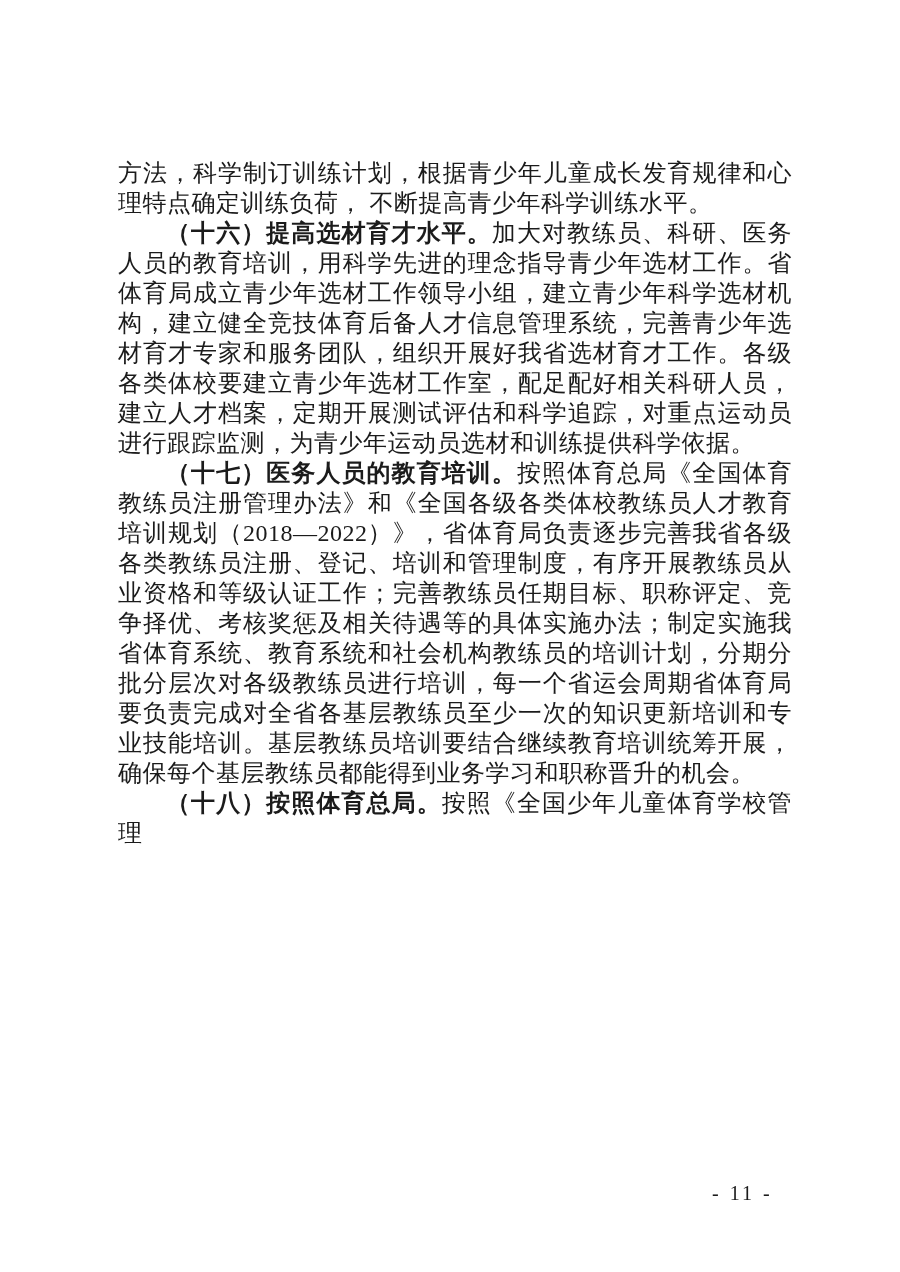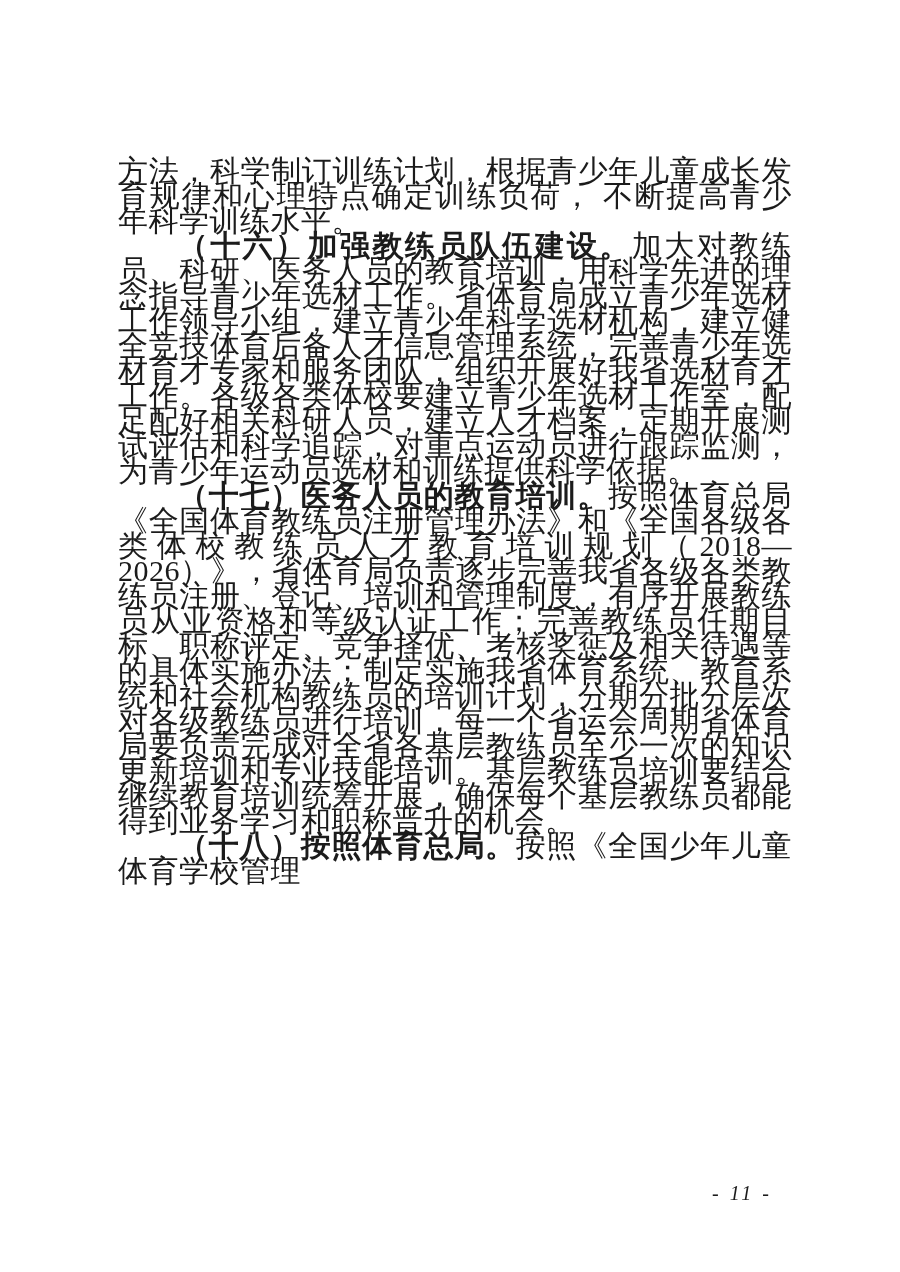--- a/index.html
+++ b/index.html
@@ -14,22 +14,22 @@
     background: #ffffff;
     font-family: "Liberation Serif", "DejaVu Serif", serif;
     color: #1b1b1b;
     overflow: hidden;
   }
   .content {
     position: absolute;
     left: 118px;
     top: 158px;
     width: 674px;
-    font-size: 30px;
-    line-height: 25px;
+    font-size: 24px;
+    line-height: 30px;
     text-align: justify;
     letter-spacing: 0.5px;
   }
   .para {
     margin: 0;
     padding: 0;
     text-indent: 2em;
   }
   .para.no-indent {
     text-indent: 0;
@@ -38,31 +38,30 @@
     font-weight: bold;
   }
   .footer-page-number {
     position: absolute;
     top: 1182px;
     left: 712px;
     font-size: 20px;
     letter-spacing: 3px;
     color: #1b1b1b;
     font-family: "Liberation Serif", "DejaVu Serif", serif;
-    font-style: italic;
   }
 </style>
 </head>
 <body>
 
 <div class="page">
   <div class="content">
     <p class="para no-indent"><span class="section-heading"></span><span>方法，科学制订训练计划，根据青少年儿童成长发育规律和心理特点确定训练负荷， 不断提高青少年科学训练水平。</span></p>
 
-    <p class="para"><span class="section-heading">（十六）加强教练员队伍建设。</span><span>加大对教练员、科研、医务人员的教育培训，用科学先进的理念指导青少年选材工作。省体育局成立青少年选材工作领导小组，建立青少年科学选材机构，建立健全竞技体育后备人才信息管理系统，完善青少年选材育才专家和服务团队，组织开展好我省选材育才工作。各级各类体校要建立青少年选材工作室，配足配好相关科研人员，建立人才档案，定期开展测试评估和科学追踪，对重点运动员进行跟踪监测，为青少年运动员选材和训练提供科学依据。</span></p>
+    <p class="para"><span class="section-heading">（十六）提高选材育才水平。</span><span>加大对教练员、科研、医务人员的教育培训，用科学先进的理念指导青少年选材工作。省体育局成立青少年选材工作领导小组，建立青少年科学选材机构，建立健全竞技体育后备人才信息管理系统，完善青少年选材育才专家和服务团队，组织开展好我省选材育才工作。各级各类体校要建立青少年选材工作室，配足配好相关科研人员，建立人才档案，定期开展测试评估和科学追踪，对重点运动员进行跟踪监测，为青少年运动员选材和训练提供科学依据。</span></p>
 
-    <p class="para"><span class="section-heading">（十七）医务人员的教育培训。</span><span>按照体育总局《全国体育教练员注册管理办法》和《全国各级各类体校教练员人才教育培训规划（2018—2026）》，省体育局负责逐步完善我省各级各类教练员注册、登记、培训和管理制度，有序开展教练员从业资格和等级认证工作；完善教练员任期目标、职称评定、竞争择优、考核奖惩及相关待遇等的具体实施办法；制定实施我省体育系统、教育系统和社会机构教练员的培训计划，分期分批分层次对各级教练员进行培训，每一个省运会周期省体育局要负责完成对全省各基层教练员至少一次的知识更新培训和专业技能培训。基层教练员培训要结合继续教育培训统筹开展，确保每个基层教练员都能得到业务学习和职称晋升的机会。</span></p>
+    <p class="para"><span class="section-heading">（十七）医务人员的教育培训。</span><span>按照体育总局《全国体育教练员注册管理办法》和《全国各级各类体校教练员人才教育培训规划（2018—2022）》，省体育局负责逐步完善我省各级各类教练员注册、登记、培训和管理制度，有序开展教练员从业资格和等级认证工作；完善教练员任期目标、职称评定、竞争择优、考核奖惩及相关待遇等的具体实施办法；制定实施我省体育系统、教育系统和社会机构教练员的培训计划，分期分批分层次对各级教练员进行培训，每一个省运会周期省体育局要负责完成对全省各基层教练员至少一次的知识更新培训和专业技能培训。基层教练员培训要结合继续教育培训统筹开展，确保每个基层教练员都能得到业务学习和职称晋升的机会。</span></p>
 
     <p class="para"><span class="section-heading">（十八）按照体育总局。</span><span>按照《全国少年儿童体育学校管理</span></p>
   </div>
 
   <div class="footer-page-number">- 11 -</div>
 </div>
 
 </body></html>

